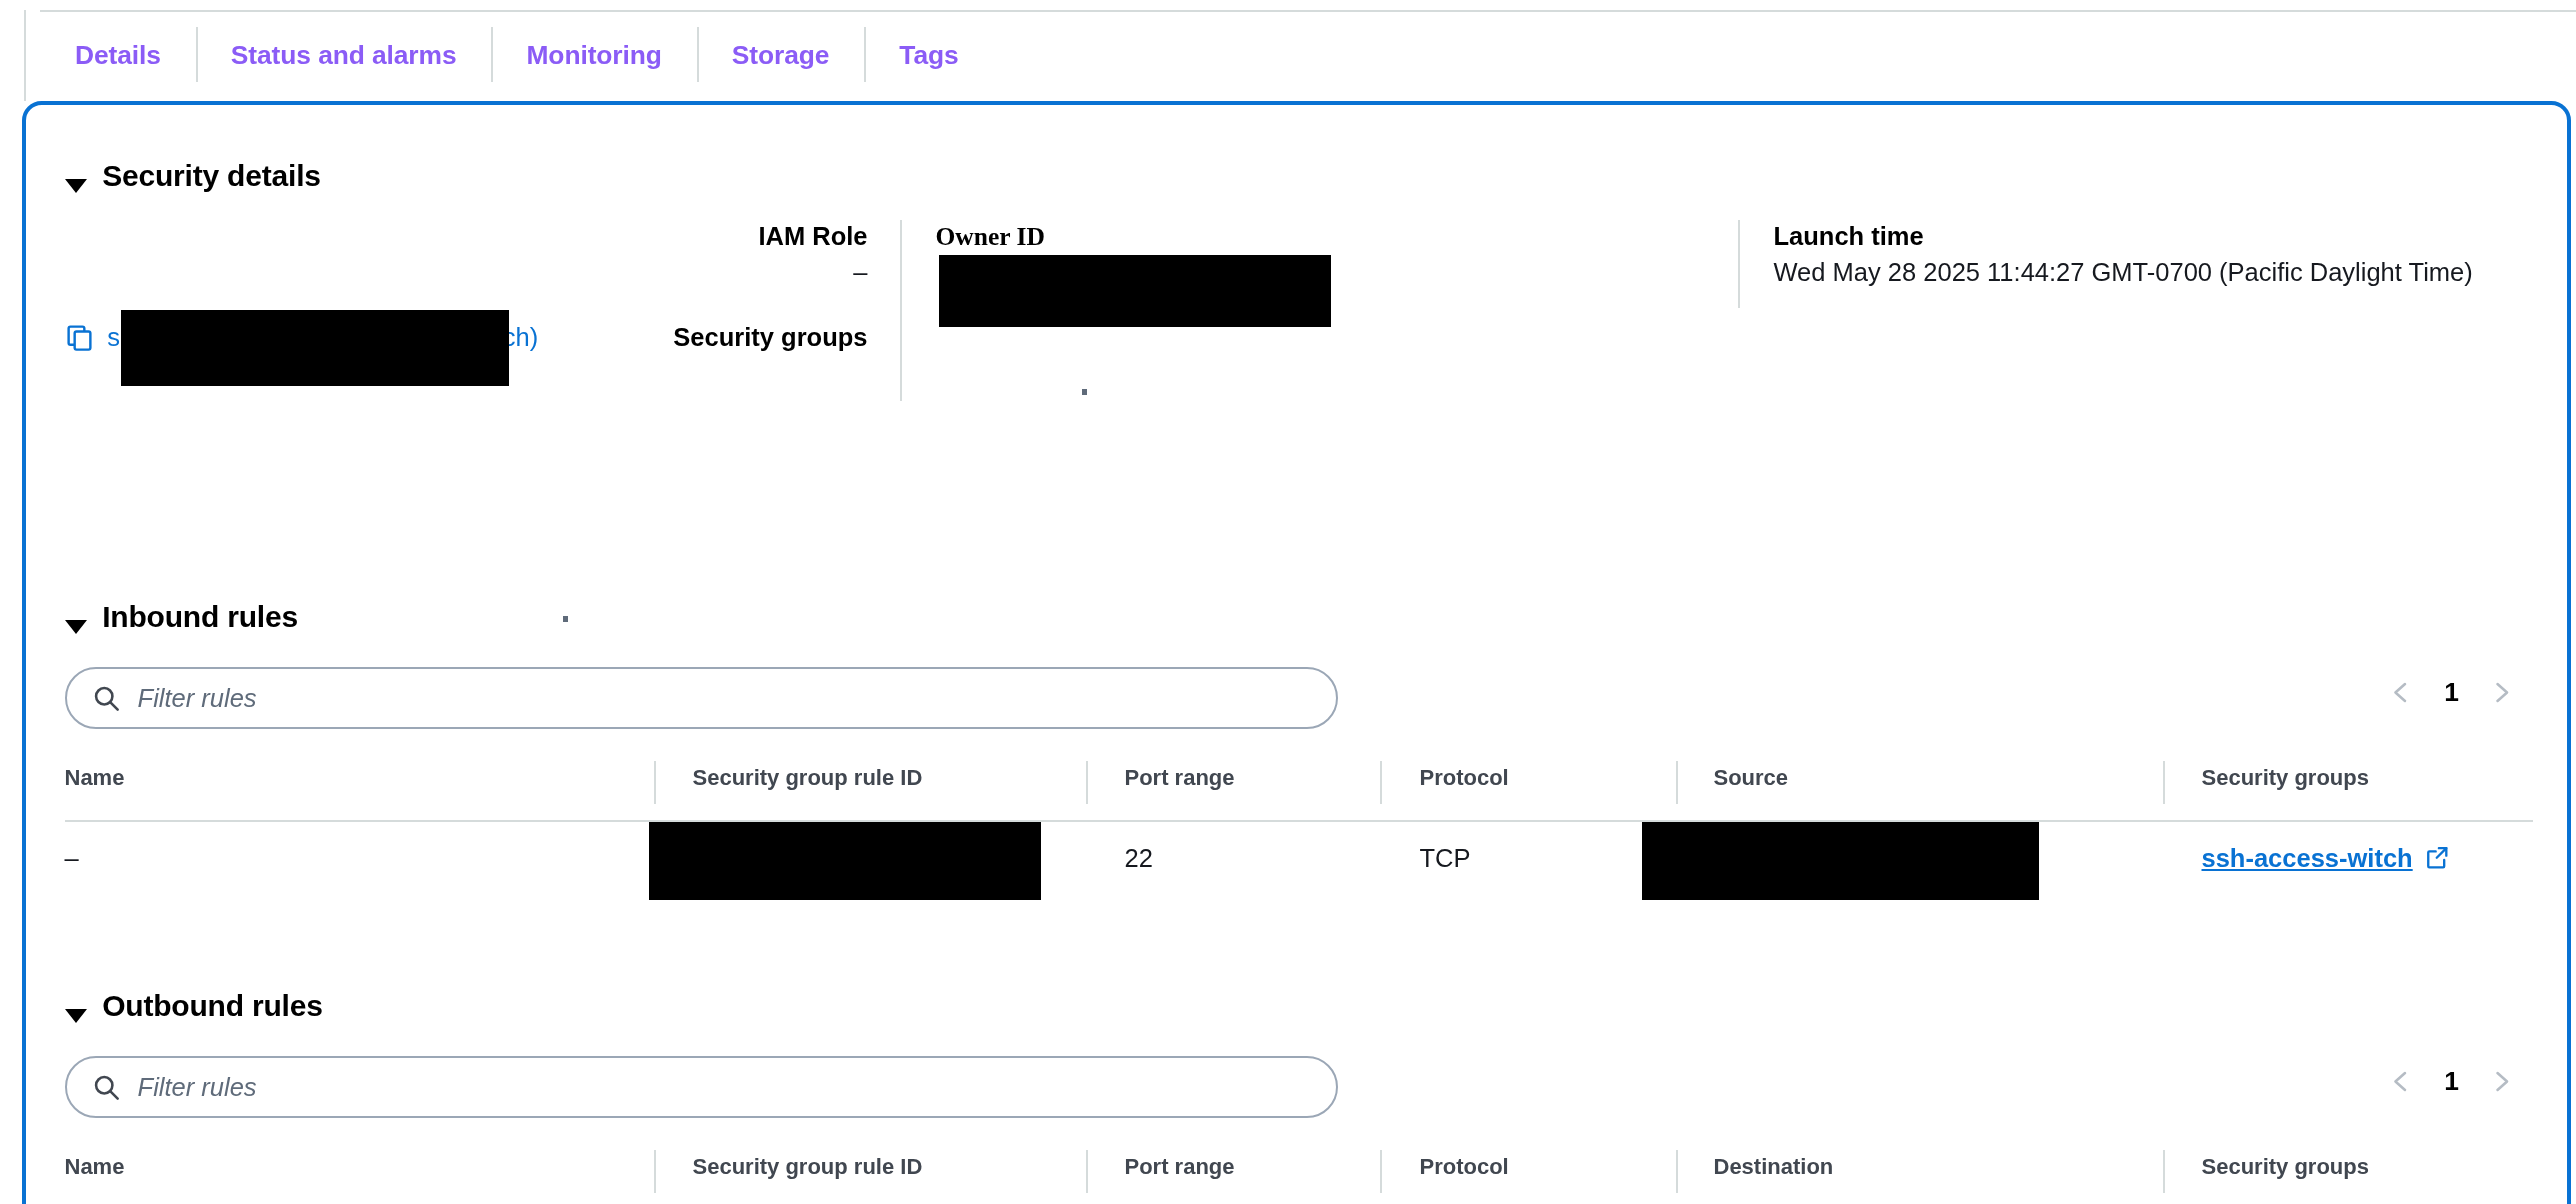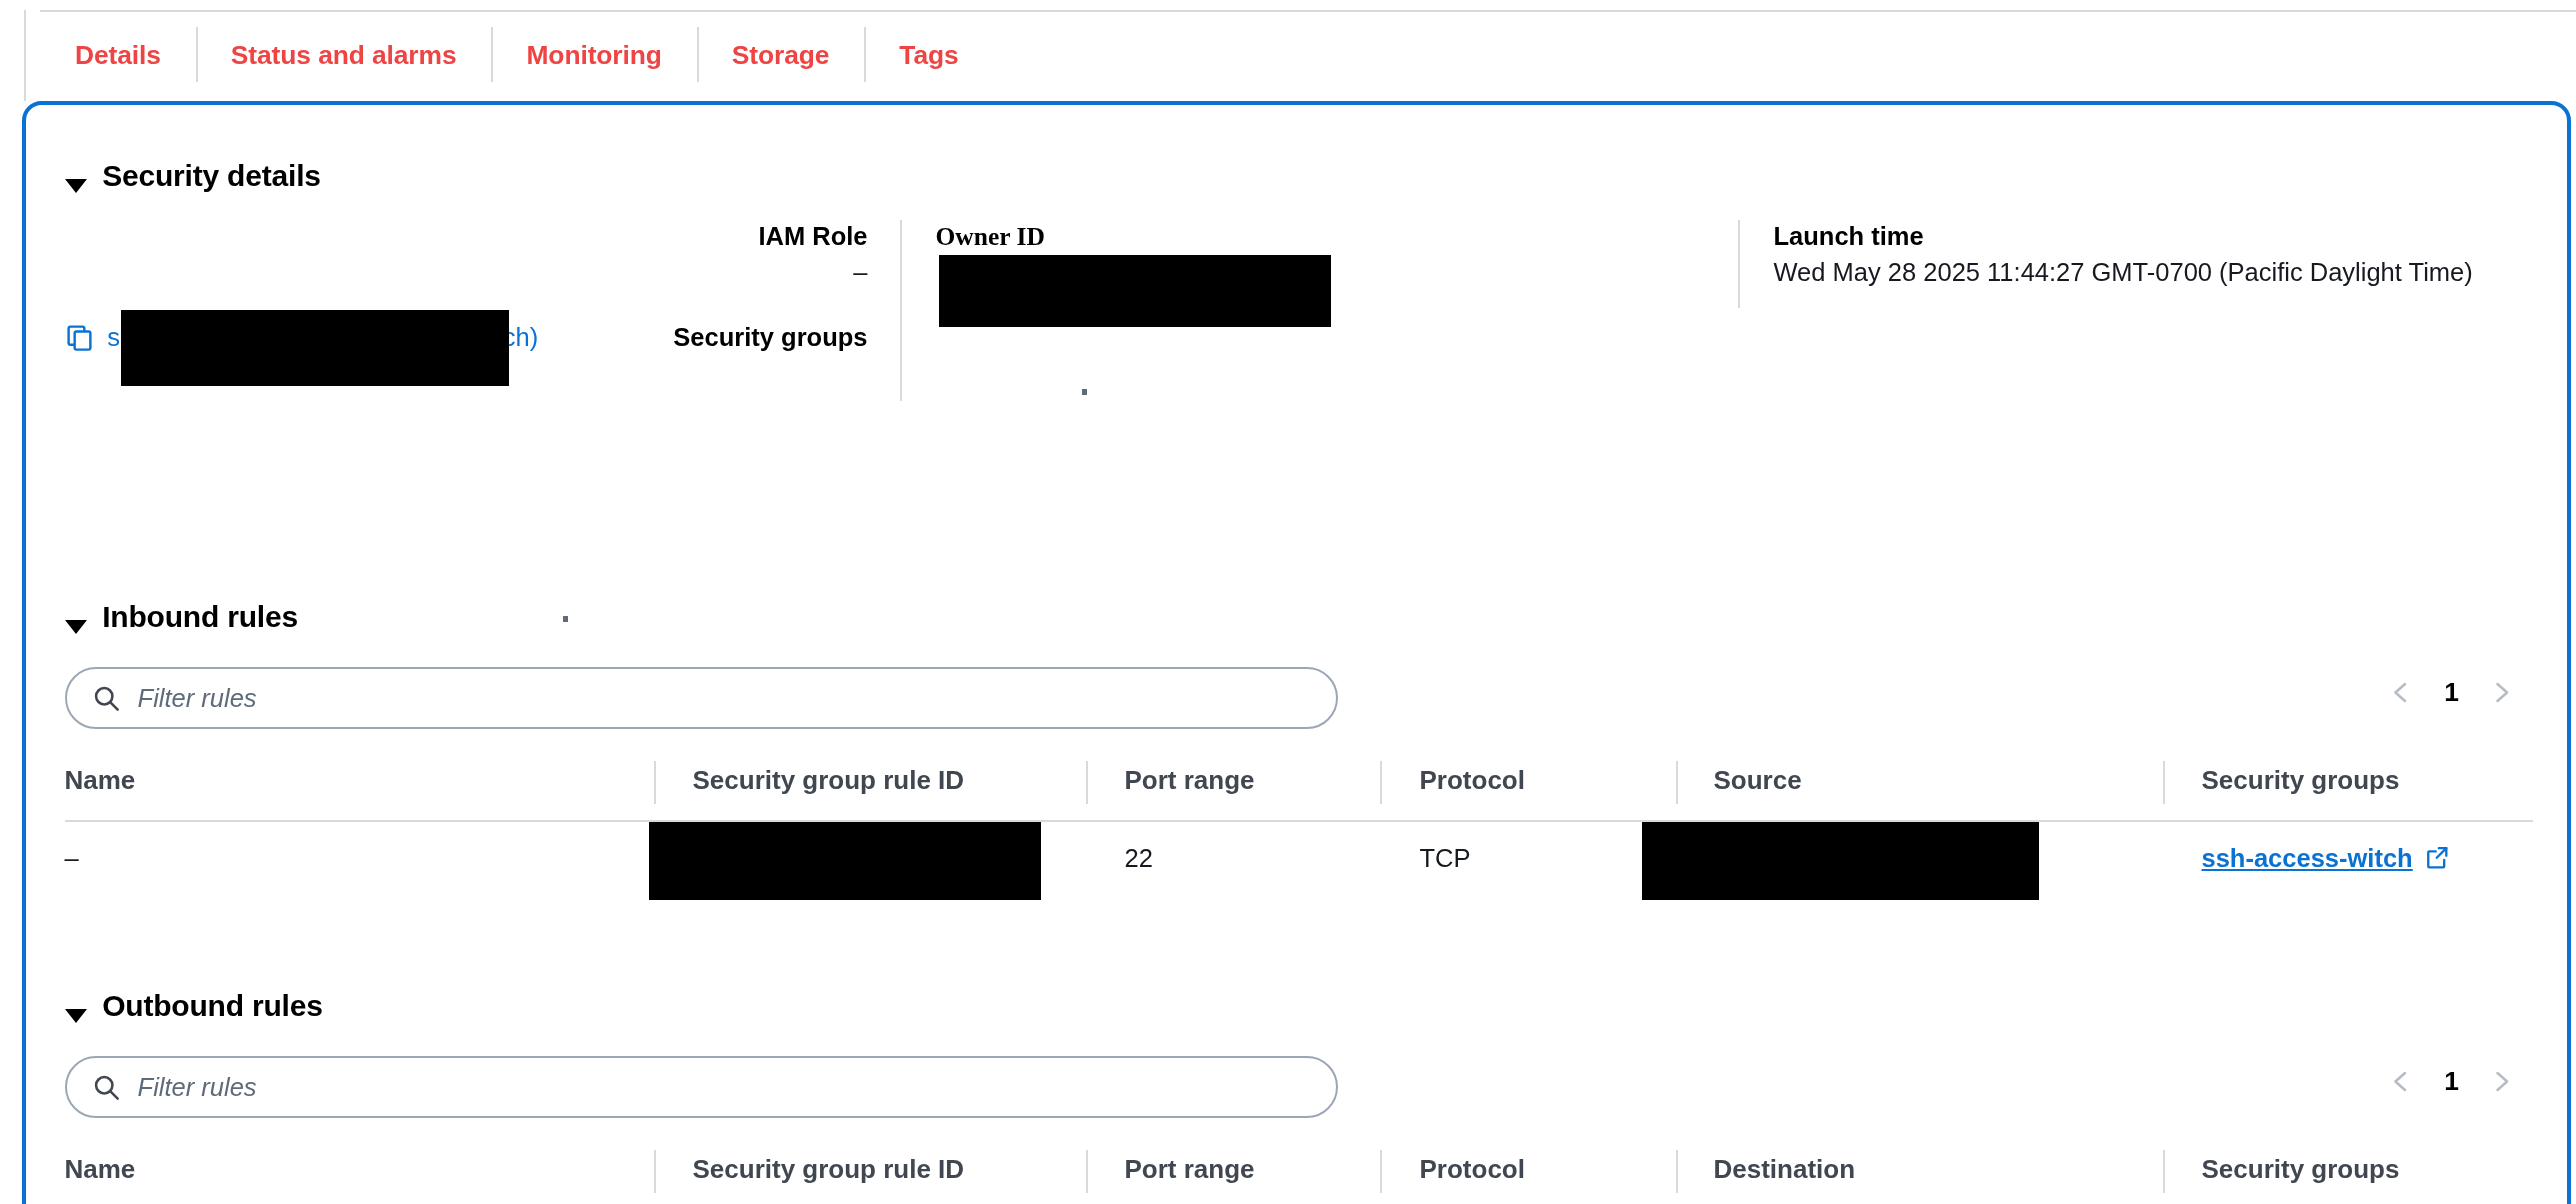--- a/index.html
+++ b/index.html
@@ -43,21 +43,21 @@
     display: flex;
     align-items: stretch;
   }
   .tab {
     position: relative;
     display: flex;
     align-items: center;
     padding: 0 35px;
     font-size: 26.4px;
     font-weight: 700;
-    color: #ef4444;
+    color: #8b5cf6;
     letter-spacing: -0.1px;
     cursor: pointer;
     white-space: nowrap;
   }
   .tab + .tab::before {
     content: "";
     position: absolute;
     left: 0; top: 15.7px;
     width: 2px; height: 55px;
     background: #d5dbdb;
@@ -259,21 +259,21 @@
     left: 0; top: 157px;
     width: 2468px;
   }
   .thead {
     position: relative;
     height: 63px;
   }
   .th {
     position: absolute;
     top: 7.8px;
-    font-size: 26px;
+    font-size: 22px;
     font-weight: 700;
     color: #414750;
     white-space: nowrap;
   }
   .th-sep {
     position: absolute;
     top: 3.9px;
     width: 2px; height: 43px;
     background: #d5dbdb;
   }

